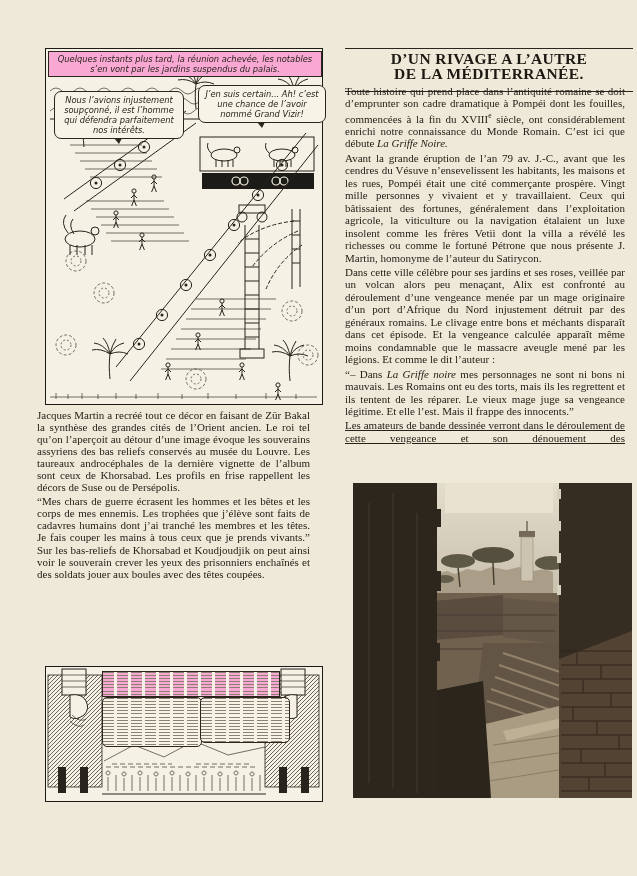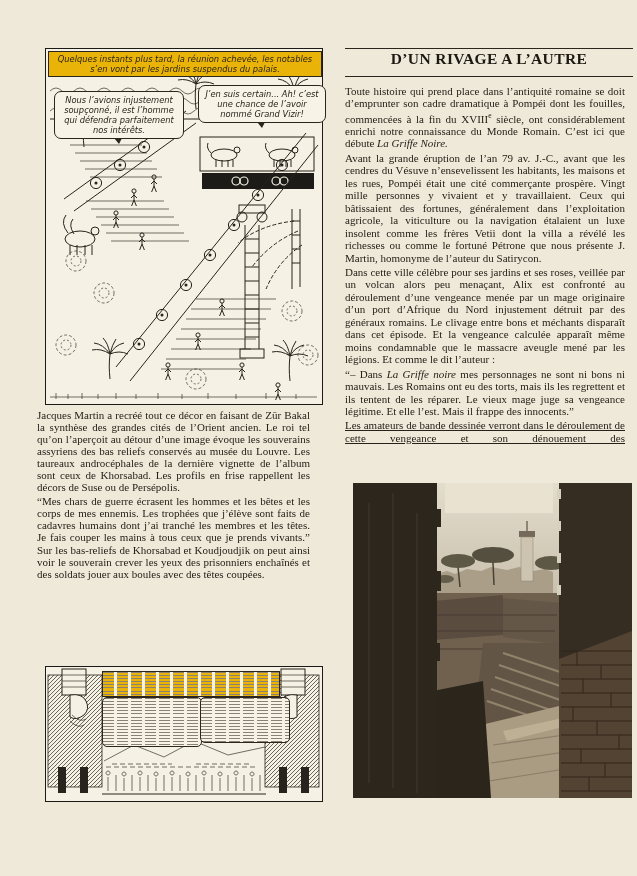--- a/index.html
+++ b/index.html
@@ -6,21 +6,21 @@
   body{background:#efe9da;font-family:"Liberation Serif",serif;}
   .page{position:relative;width:637px;height:876px;background:#efe9da;overflow:hidden;}
 
   
   .panel{position:absolute;background:#f5f1e4;border:1.6px solid #1c1a16;box-sizing:border-box;}
   .panel svg{position:absolute;left:0;top:0;}
   .panel1{left:45px;top:48px;width:278px;height:357px;}
   .panel2{left:45px;top:666px;width:278px;height:136px;}
   .lettering{font:italic 8.3px/1.22 "DejaVu Sans",sans-serif;color:#28241d;}
   .caption-box{position:absolute;left:2px;top:2px;width:266px;padding:2px 3px;text-align:center;
-    background:#eab308;border:1px solid #2a261e;}
+    background:#f9a8d4;border:1px solid #2a261e;}
   .bubble{position:absolute;background:#f7f3e6;border:1px solid #2a261e;border-radius:7px;
     padding:3px 5px;text-align:center;}
   .bubble:after{content:"";position:absolute;bottom:-6px;left:46%;width:0;height:0;
     border-left:5px solid transparent;border-right:3px solid transparent;border-top:6px solid #2a261e;}
   .b1{left:8px;top:42px;width:118px;}
   .b2{left:152px;top:36px;width:116px;}
   .scribble{background-image:
       repeating-linear-gradient(90deg, rgba(245,241,228,0) 0 11px, rgba(245,241,228,1) 11px 14px),
       repeating-linear-gradient(180deg, #8a8173 0 1px, transparent 1px 3.1px);}
   .caption-box.sm{left:56px;top:4px;width:170px;height:20px;border-width:.8px;}
@@ -209,21 +209,21 @@
         <path d="M56 127 H220" stroke="#28241d" stroke-width="1"></path>
       </g>
     </svg>
     <div class="caption-box sm scribble"></div>
     <div class="bubble sb1 scribble"></div>
     <div class="bubble sb2 scribble"></div>
   </figure>
 
   <header class="titleblock">
     <h1><span>D’UN RIVAGE A L’AUTRE</span><br>
-    </h1>
+    <span>DE LA MÉDITERRANÉE.</span></h1>
   </header>
 
   <div class="bodytext righttext">
     <p>Toute histoire qui prend place dans l’antiquité romaine se doit d’emprunter son cadre dramatique à Pompéi dont les fouilles, commencées à la fin du XVIII<sup>e</sup> siècle, ont considérablement enrichi notre connaissance du Monde Romain. C’est ici que débute <i>La Griffe Noire.</i></p>
     <p>Avant la grande éruption de l’an 79 av. J.-C., avant que les cendres du Vésuve n’ensevelissent les habitants, les maisons et les rues, Pompéi était une cité commerçante prospère. Vingt mille personnes y vivaient et y travaillaient. Ceux qui bâtissaient des fortunes, généralement dans l’exploitation agricole, la viticulture ou la navigation étalaient un luxe insolent comme les frères  Vetii dont la villa a révélé les richesses ou comme le fortuné Pétrone que nous présente J. Martin, homonyme de l’auteur du Satirycon.</p>
     <p>Dans cette ville célèbre pour ses jardins et ses roses, veillée par un volcan alors peu menaçant, Alix est confronté au  déroulement d’une vengeance menée par un mage originaire d’un port d’Afrique du Nord injustement détruit par des généraux romains. Le clivage entre bons et méchants disparaît dans cet épisode. Et la vengeance calculée apparaît même moins condamnable que le massacre aveugle mené par les légions. Et comme le dit l’auteur :</p>
     <p>“– Dans <i>La Griffe noire</i> mes personnages ne sont ni bons ni mauvais. Les Romains ont eu des torts, mais ils les regrettent et ils tentent de les réparer. Le vieux mage juge sa vengeance légitime. Et elle l’est. Mais il frappe des innocents.”</p>
     <p class="cont">Les amateurs de bande dessinée verront dans le déroulement de cette vengeance et son dénouement des</p>
   </div>
 

